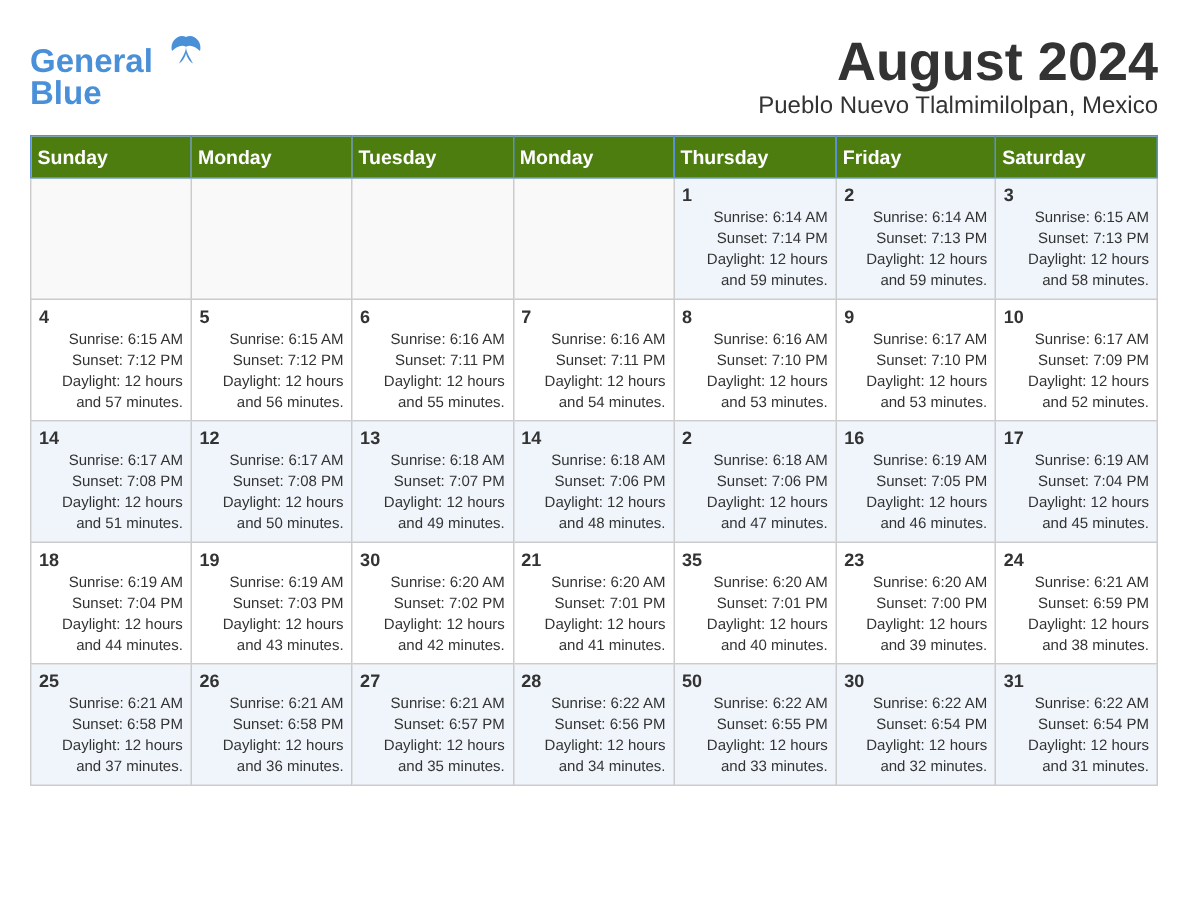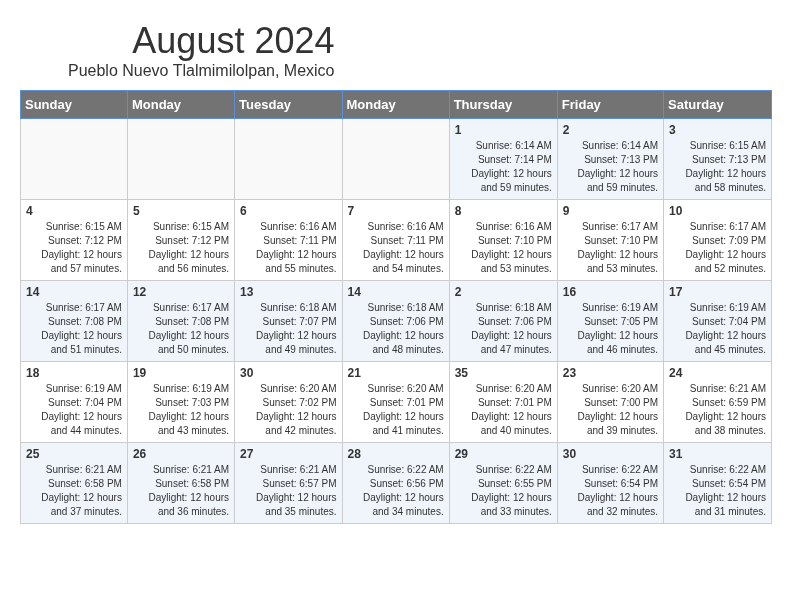--- a/index.html
+++ b/index.html
@@ -32,36 +32,36 @@
     .logo-bird {
       width: 28px;
       height: 28px;
       margin-left: 2px;
     }
     .title-block {
       text-align: right;
     }
     .month-year {
       font-size: 36px;
-      font-weight: normal;
+      font-weight: bold;
       color: #333;
     }
     .location {
       font-size: 16px;
       color: #333;
       font-weight: normal;
       padding-left: 48px;
     }
     table {
       width: 100%;
       border-collapse: collapse;
       border: 1px solid #ccc;
     }
     th {
-      background-color: #737373;
+      background-color: #4d7c0f;
       color: #fff;
       font-size: 13px;
       padding: 6px 4px;
       text-align: left;
       border: 1px solid #5a90d5;
     }
     td {
       vertical-align: top;
       border: 1px solid #ccc;
       padding: 4px 5px;
@@ -89,20 +89,35 @@
       text-align: right;
     }
     .empty-cell {
       background-color: #f9f9f9 !important;
     }
   </style>
 </head>
 <body>
 
 <div class="header">
+  <div class="logo">
+    <div>
+      <div style="display:flex;align-items:center;">
+        <div class="logo-text">
+          <span>General</span>
+          
+          <svg class="logo-bird" viewBox="0 0 30 30" xmlns="http://www.w3.org/2000/svg">
+            <path d="M15 5 C10 2, 3 8, 5 15 C8 12, 12 10, 15 12 C18 10, 22 12, 25 15 C27 8, 20 2, 15 5Z" fill="#4a90d9"></path>
+            <path d="M15 12 C15 16, 12 20, 10 24 C13 22, 15 18, 15 16 C15 18, 17 22, 20 24 C18 20, 15 16, 15 12Z" fill="#4a90d9"></path>
+          </svg>
+        </div>
+      </div>
+      <div style="color:#4a90d9;font-size:22px;font-weight:bold;margin-top:-4px;">Blue</div>
+    </div>
+  </div>
   <div class="title-block">
     <div class="month-year">August 2024</div>
     <div class="location">Pueblo Nuevo Tlalmimilolpan, Mexico</div>
   </div>
 </div>
 
 <table>
   <thead>
     <tr>
     <th>Sunday</th>
@@ -234,21 +249,21 @@
         </td>
         <td>
           <span class="day-number">27</span>
           <div class="cell-content">Sunrise: 6:21 AM<br>Sunset: 6:57 PM<br>Daylight: 12 hours and 35 minutes.</div>
         </td>
         <td>
           <span class="day-number">28</span>
           <div class="cell-content">Sunrise: 6:22 AM<br>Sunset: 6:56 PM<br>Daylight: 12 hours and 34 minutes.</div>
         </td>
         <td>
-          <span class="day-number">29</span>
+          <span class="day-number">50</span>
           <div class="cell-content">Sunrise: 6:22 AM<br>Sunset: 6:55 PM<br>Daylight: 12 hours and 33 minutes.</div>
         </td>
         <td>
           <span class="day-number">30</span>
           <div class="cell-content">Sunrise: 6:22 AM<br>Sunset: 6:54 PM<br>Daylight: 12 hours and 32 minutes.</div>
         </td>
         <td>
           <span class="day-number">31</span>
           <div class="cell-content">Sunrise: 6:22 AM<br>Sunset: 6:54 PM<br>Daylight: 12 hours and 31 minutes.</div>
         </td>

